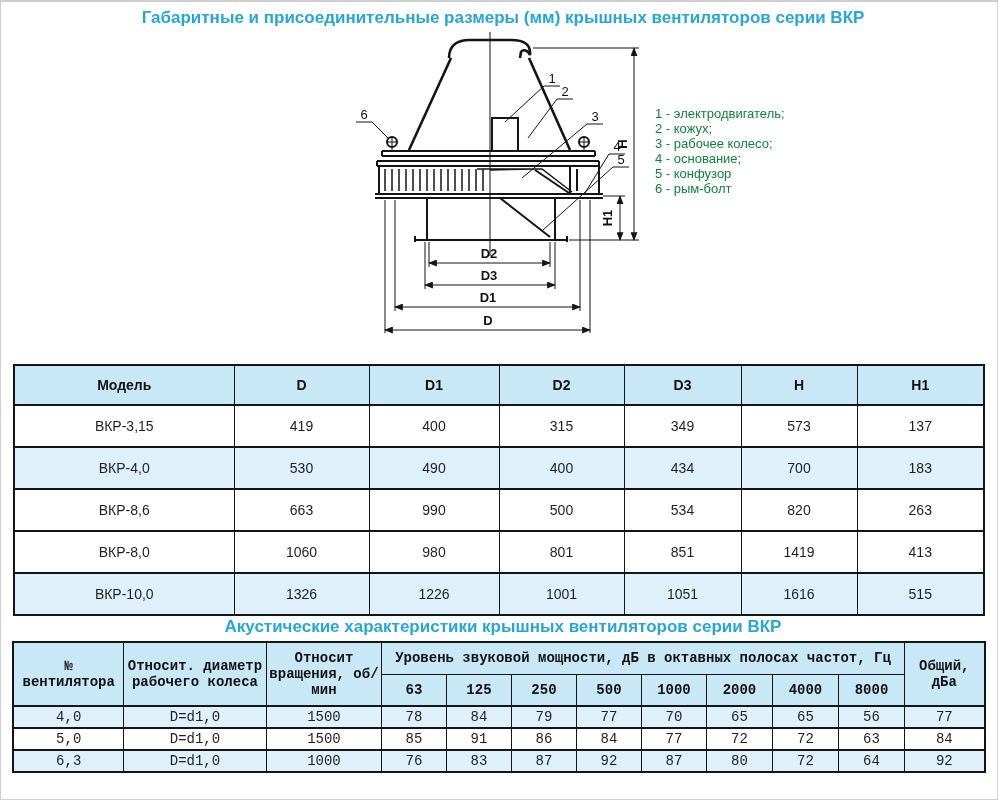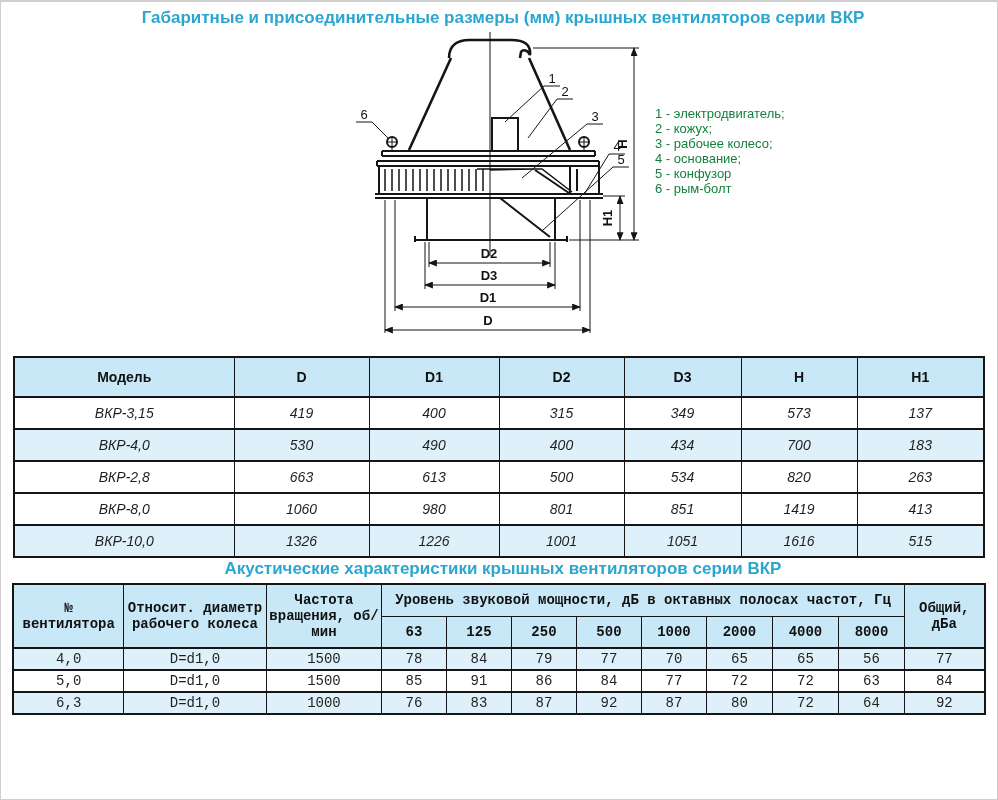--- a/index.html
+++ b/index.html
@@ -37,23 +37,23 @@
   .dimtxt{font-family:"Liberation Sans",sans-serif;font-size:13px;font-weight:bold;fill:#111;}
   .callout{font-family:"Liberation Sans",sans-serif;font-size:13px;fill:#111;}
   
   table{border-collapse:collapse;table-layout:fixed;width:970px;margin:0 auto;
         border:2px solid var(--line);}
   th,td{border:1px solid var(--line);text-align:center;vertical-align:middle;
         padding:0 2px;font-size:14px;overflow:hidden;}
   thead th{background:var(--head-bg);font-weight:bold;color:#111;}
   tbody td{border-top:2px solid var(--line);color:#1f1f1f;}
   tr.alt td{background:var(--alt-bg);}
-  .t1{margin-top:4px;}
+  .t1{margin-top:12px;}
   .t1 thead th{height:40px;border-bottom:2px solid var(--line);}
-  .t1 tbody td{height:32px;font-style:italic;}
+  .t1 tbody td{height:42px;}
   .t2{margin-top:4px;font-family:Liberation Mono, monospace;}
   .t2 thead tr:first-child th{height:32px;line-height:16px;}
   .t2 thead tr:last-child th{height:32px;border-bottom:2px solid var(--line);}
   .t2 tbody td{height:22px;}
 </style>
 </head>
 <body>
 
 <h1 class="page-title">Габаритные и присоединительные размеры (мм) крышных вентиляторов серии ВКР</h1>
 
@@ -167,23 +167,23 @@
       <tr class="alt">
         <td>ВКР-4,0</td>
         <td>530</td>
         <td>490</td>
         <td>400</td>
         <td>434</td>
         <td>700</td>
         <td>183</td>
       </tr>
       <tr>
-        <td>ВКР-2,8</td>
+        <td>ВКР-8,6</td>
         <td>663</td>
-        <td>613</td>
+        <td>990</td>
         <td>500</td>
         <td>534</td>
         <td>820</td>
         <td>263</td>
       </tr>
       <tr>
         <td>ВКР-8,0</td>
         <td>1060</td>
         <td>980</td>
         <td>801</td>
@@ -217,21 +217,21 @@
     <col style="width:65px">
       <col style="width:66px">
       <col style="width:66px">
       <col style="width:66px">
     <col style="width:80px">
   </colgroup>
   <thead>
     <tr>
       <th rowspan="2">№ вентилятора</th>
       <th rowspan="2">Относит. диаметр рабочего колеса</th>
-      <th rowspan="2">Частота вращения, об/мин</th>
+      <th rowspan="2">Относит вращения, об/мин</th>
       <th colspan="8">Уровень звуковой мощности, дБ в октавных полосах частот, Гц</th>
       <th rowspan="2">Общий, дБа</th>
     </tr>
     <tr>
         <th>63</th>
         <th>125</th>
         <th>250</th>
         <th>500</th>
         <th>1000</th>
         <th>2000</th>

